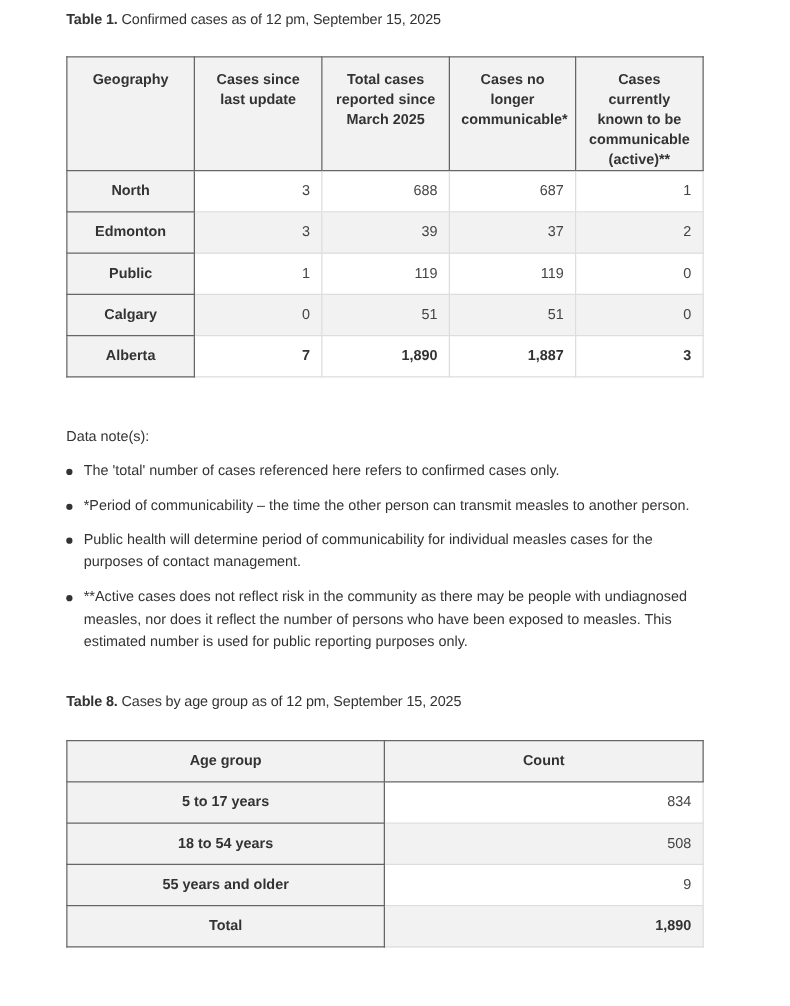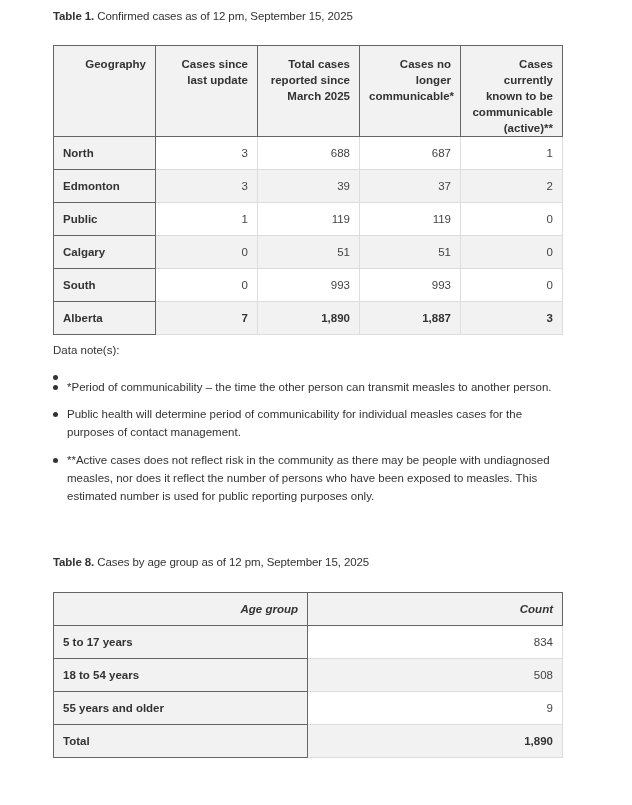--- a/index.html
+++ b/index.html
@@ -22,29 +22,29 @@
     font-size: 11.5px;
   }
   #t1 { top: 45px; }
   #t2 { top: 592px; }
 
   table.data th, table.data td {
     padding: 0 9px; vertical-align: middle; box-sizing: border-box;
   }
   table.data thead th {
     background: #f2f2f2; border: 1px solid #666666; font-weight: bold;
-    text-align: right; vertical-align: top; color: #333;
+    text-align: center; vertical-align: top; color: #333;
     line-height: 16px;
   }
   #t1 thead th { height: 81px; padding-top: 10px; }
-  #t2 thead th { height: 33px; vertical-align: middle; font-style: italic; }
+  #t2 thead th { height: 33px; vertical-align: middle; }
 
   table.data tbody th {
     background: #f2f2f2; border: 1px solid #666666; font-weight: bold;
-    text-align: left; height: 33px; color: #333;
+    text-align: center; height: 33px; color: #333;
   }
   table.data tbody td {
     border: 1px solid #dddddd; text-align: right; height: 33px; color: #444;
   }
   table.data tbody tr:nth-child(odd) td { background: #ffffff; }
   table.data tbody tr:nth-child(even) td { background: #f2f2f2; }
   table.data tbody tr.total td { font-weight: bold; color: #333; }
   #t1 tbody tr:last-child td { border-bottom: 1px solid #dddddd; }
 
   #note-label { position: absolute; left: 53px; top: 344px; font-size: 11.5px; color: #333; text-align: center; }
@@ -105,41 +105,34 @@
       <td>119</td>
       <td>0</td>
     </tr>
     <tr>
       <th>Calgary</th>
       <td>0</td>
       <td>51</td>
       <td>51</td>
       <td>0</td>
     </tr>
-    <tr>
-      <th>South</th>
-      <td>0</td>
-      <td>993</td>
-      <td>993</td>
-      <td>0</td>
-    </tr>
     <tr class="total">
       <th>Alberta</th>
       <td>7</td>
       <td>1,890</td>
       <td>1,887</td>
       <td>3</td>
     </tr>
   </tbody>
 </table>
 
 <div id="note-label">Data note(s):</div>
 
 <ul class="notes">
-  <li><span class="bullet"></span></li>
+  <li><span class="bullet"></span><span>The 'total' number of cases referenced here refers to confirmed cases only.</span></li>
   <li><span class="bullet"></span><span>*Period of communicability – the time the other person can transmit measles to another person.</span></li>
   <li><span class="bullet"></span><span>Public health will determine period of communicability for individual measles cases for the purposes of contact management.</span></li>
   <li><span class="bullet"></span><span>**Active cases does not reflect risk in the community as there may be people with undiagnosed measles, nor does it reflect the number of persons who have been exposed to measles. This estimated number is used for public reporting purposes only.</span></li>
 </ul>
 
 <div class="caption" id="cap2"><b>Table 8.</b><span> Cases by age group as of 12 pm, September 15, 2025</span></div>
 
 <table class="data" id="t2">
   <colgroup>
       <col style="width:254px">

